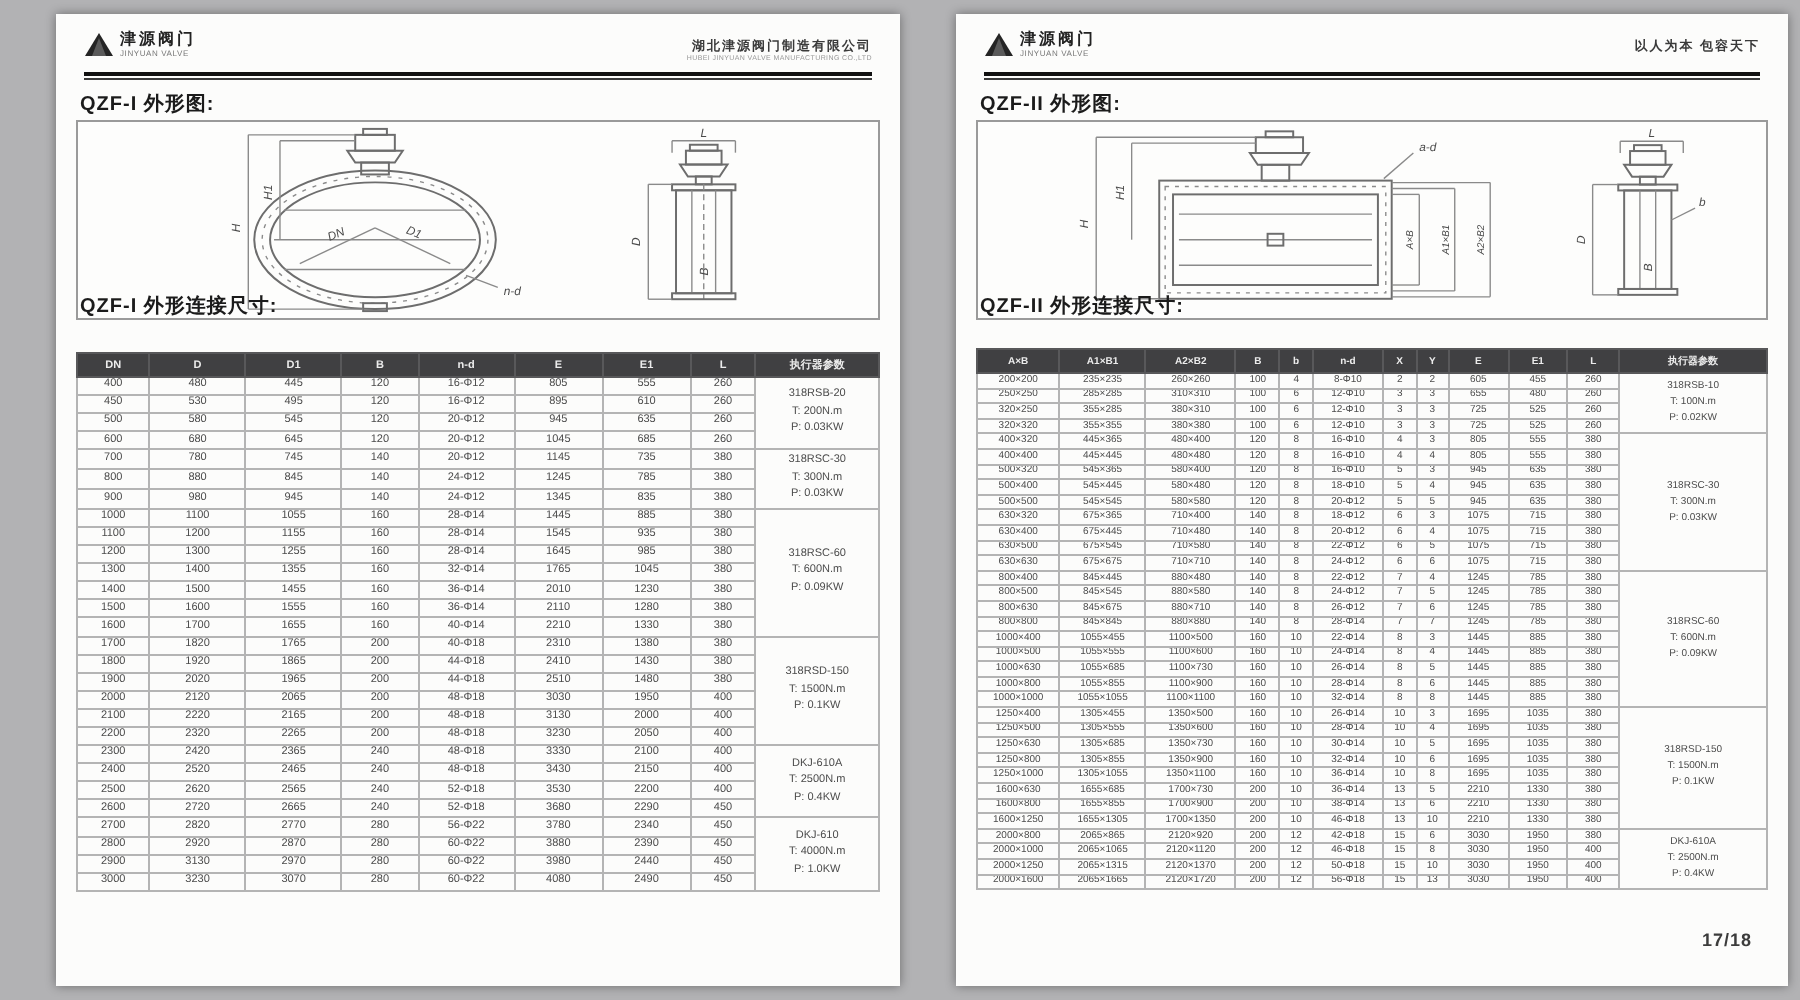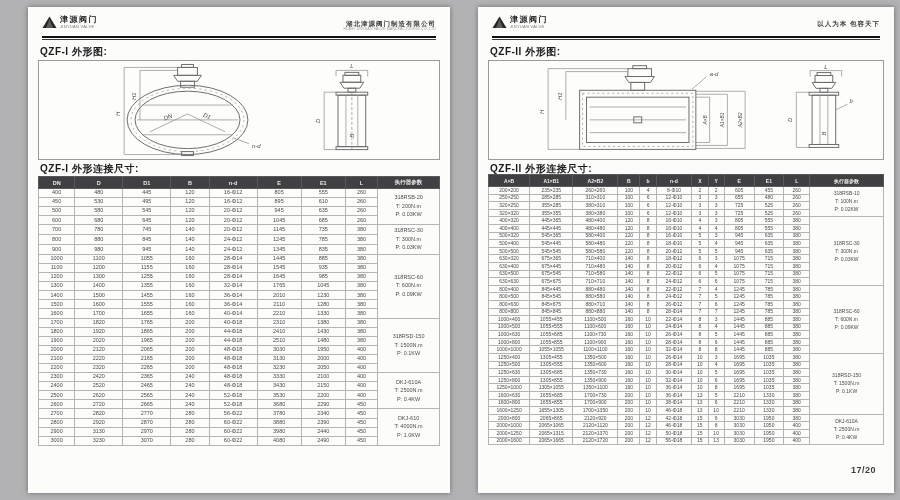--- a/index.html
+++ b/index.html
@@ -22,21 +22,21 @@
   .logo-text{font-size:8px;font-weight:bold;color:#222;letter-spacing:1.5px;line-height:1;}
   .logo-sub{font-size:4px;color:#777;letter-spacing:.3px;line-height:1;margin-top:1px;}
   .header-right{position:absolute;right:0;top:4px;text-align:right;}
   .header-right .l1{font-size:6.5px;font-weight:bold;color:#3a3a3a;letter-spacing:1px;line-height:1.2;}
   .header-right .l2{font-size:3.5px;color:#999;letter-spacing:.2px;line-height:1;}
   .rule{position:absolute;top:29px;left:14px;right:14px;border-top:2.5px solid #111;}
   .rule::after{content:"";display:block;margin-top:1px;border-top:1px solid #3a3a3a;}
 
   .sec-title{position:absolute;left:12px;font-size:10px;font-weight:bold;color:#1b1b1b;letter-spacing:.5px;}
   .t1{top:38px;}
-  .t2{top:155px;}
+  .t2{top:139px;}
   .draw-box{position:absolute;top:53px;left:10px;right:10px;height:98px;border:1px solid #9a9a9a;background:#fdfdfc;}
   .draw-box svg{display:block;width:100%;height:100%;}
   .dln{stroke:#6d6d6d;stroke-width:1;fill:none;}
   .dthin{stroke:#8a8a8a;stroke-width:.7;fill:none;}
   .ddim{stroke:#8a8a8a;stroke-width:.7;fill:none;}
   .dtext{font-size:6px;fill:#4a4a4a;font-style:italic;}
   .dtext2{font-size:5px;fill:#4a4a4a;font-style:italic;}
 
   .tbl-wrap{position:absolute;left:10px;right:10px;}
   #left-tbl-wrap{top:169px;}
@@ -1044,14 +1044,14 @@
             <td>15</td>
             <td>13</td>
             <td>3030</td>
             <td>1950</td>
             <td>400</td>
           </tr>
         </tbody>
       </table>
   </div>
 
-  <div class="page-num">17/20</div>
+  <div class="page-num">17/18</div>
 </div>
 
 </body></html>

